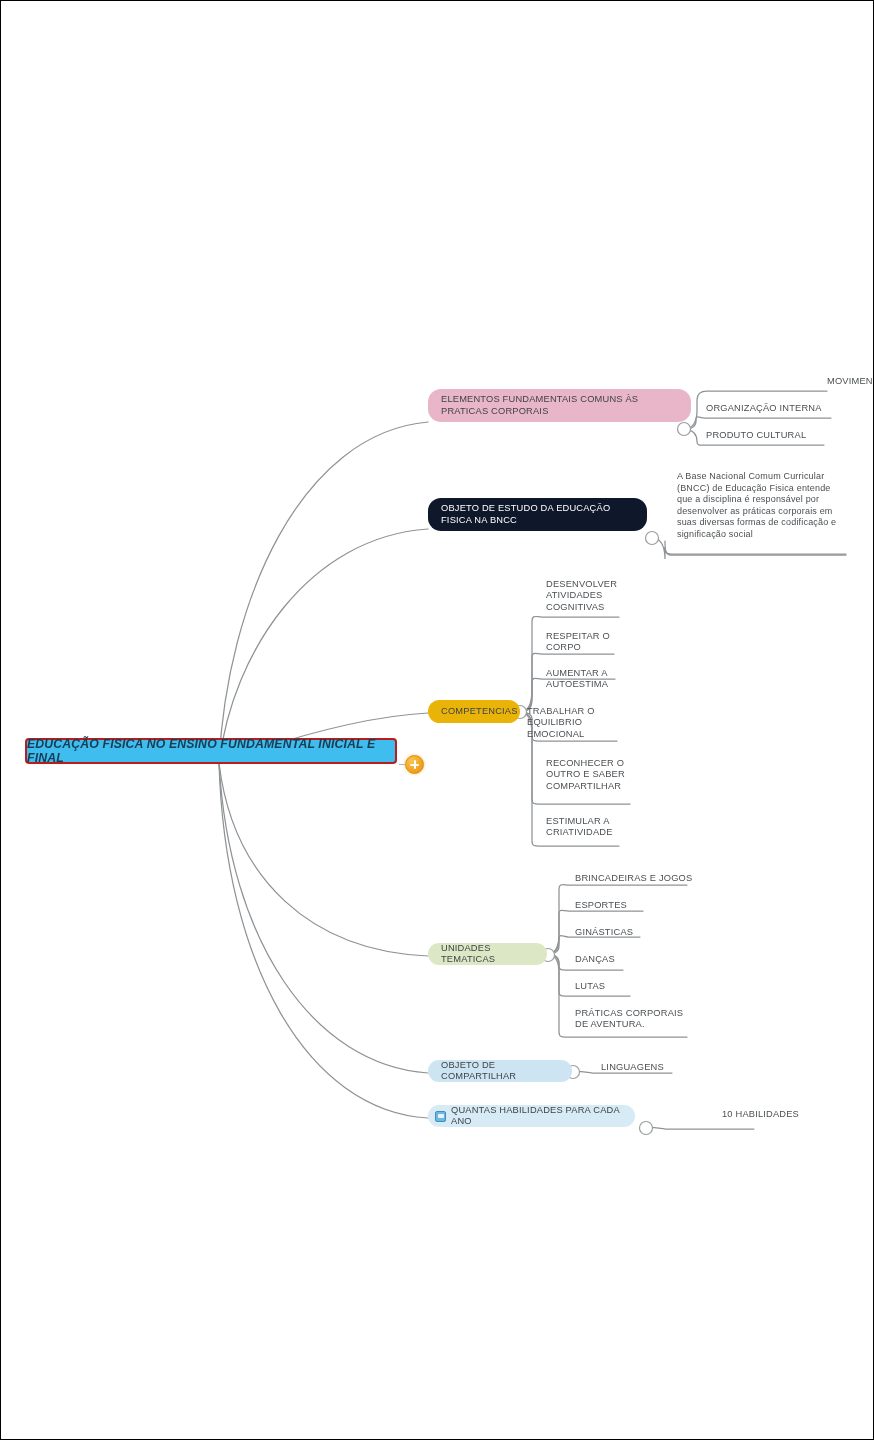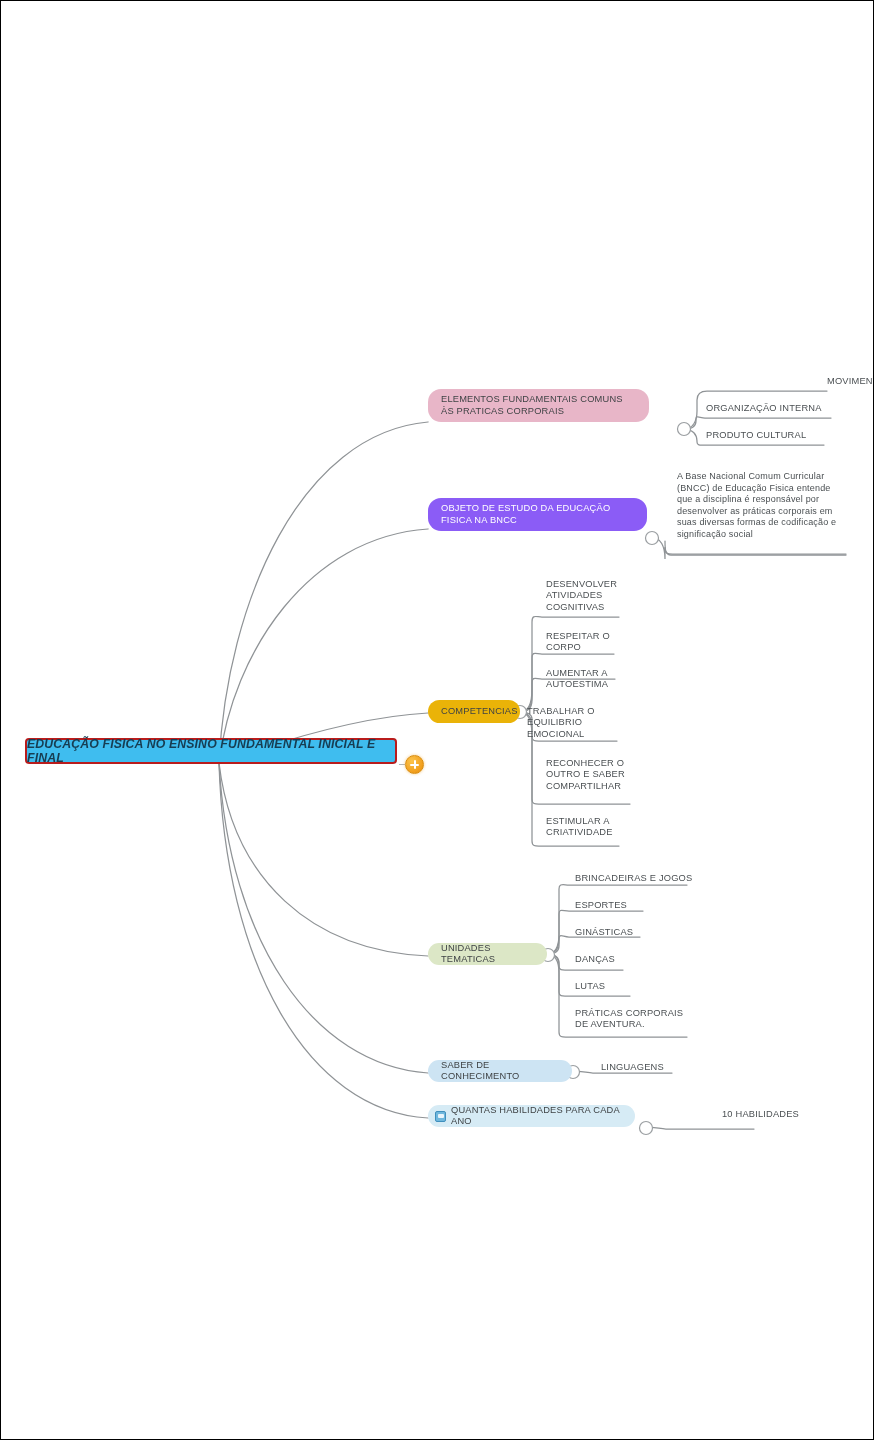--- a/index.html
+++ b/index.html
@@ -84,27 +84,27 @@
   
   .pill {
     border-radius: 13px;
     padding: 5px 11px 5px 13px;
     font-size: 9.3px;
     line-height: 11.5px;
     align-items: center;
   }
   .n-elementos {
     left: 427px; top: 388px;
-    width: 221px; min-height: 31px;
+    width: 263px; min-height: 31px;
     background: #e8b6c8;
   }
   .n-objeto-estudo {
     left: 427px; top: 497px;
     width: 219px; min-height: 31px;
-    background: #8b5cf6;
+    background: #0f172a;
     color: #ffffff;
   }
   .n-competencias {
     left: 427px; top: 699px;
     width: 92px; height: 23px;
     background: #eab308;
     justify-content: flex-start;
   }
   .n-unidades {
     left: 427px; top: 942px;
@@ -235,21 +235,21 @@
 
   <div class="node pill n-unidades">UNIDADES TEMATICAS</div>
 
   <div class="node leaf" style="left:574px; top:872px; width:132px;">BRINCADEIRAS E JOGOS</div>
   <div class="node leaf" style="left:574px; top:899px; width:90px;">ESPORTES</div>
   <div class="node leaf" style="left:574px; top:926px; width:90px;text-align:right;">GINÁSTICAS</div>
   <div class="node leaf" style="left:574px; top:953px; width:90px;">DANÇAS</div>
   <div class="node leaf" style="left:574px; top:980px; width:90px;">LUTAS</div>
   <div class="node leaf" style="left:574px; top:1007px; width:116px; white-space:normal;">PRÁTICAS CORPORAIS DE AVENTURA.</div>
 
-  <div class="node pill n-objeto-conhec">SABER DE CONHECIMENTO</div>
+  <div class="node pill n-objeto-conhec">OBJETO DE COMPARTILHAR</div>
 
   <div class="node leaf" style="left:600px; top:1061px; width:100px;">LINGUAGENS</div>
 
   <div class="node pill n-quantas">
     <span class="note-icon"></span>
     <span>QUANTAS HABILIDADES PARA CADA ANO</span>
   </div>
 
   <div class="node leaf" style="left:673px; top:1108px; width:110px;margin-left:48px;">10 HABILIDADES</div>
 

